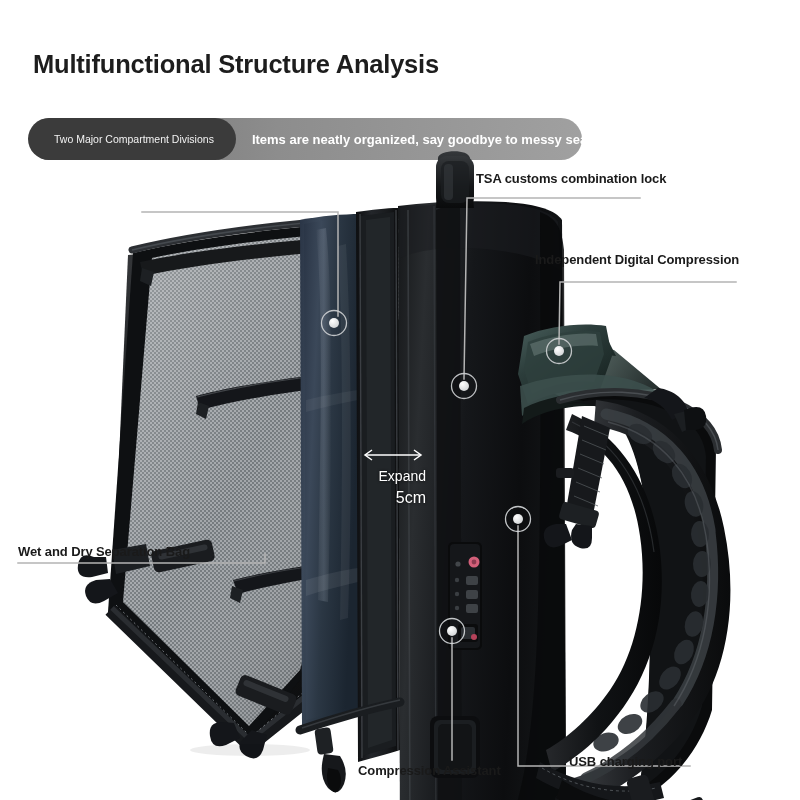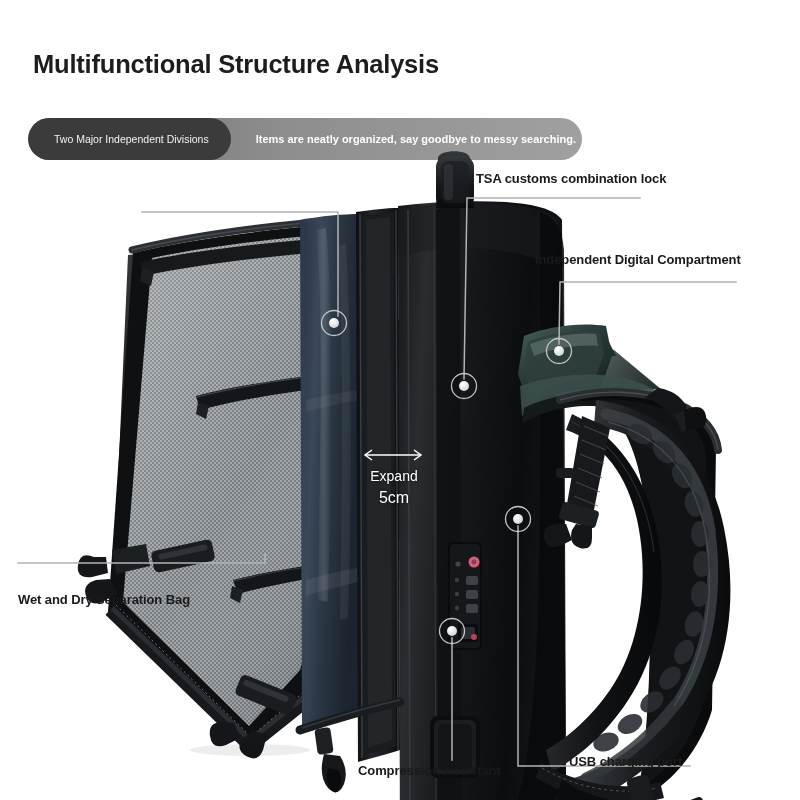--- a/index.html
+++ b/index.html
@@ -42,69 +42,69 @@
     height: 42px;
     padding: 0 22px 0 26px;
     border-radius: 21px;
     background: #3b3b3b;
     display: flex; align-items: center;
     color: #f2f2f2;
     font-size: 10.5px;
     white-space: nowrap;
   }
   #banner-text {
-    padding-left: 25px;
+    padding-left: 16px;
     color: #ffffff;
-    font-size: 11px;
+    font-size: 13px;
     font-weight: bold;
     white-space: nowrap;
   }
 
   
   #product { position: absolute; left: 0; top: 150px; width: 800px; height: 650px; }
   #product svg { display: block; }
 
   
   .callout-label {
     position: absolute;
     font-size: 13px;
     font-weight: bold;
     color: #1a1a1a;
     white-space: nowrap;
     letter-spacing: -0.1px;
   }
   .cl-main  { left: 74px;  top: 184px; }
   .cl-tsa   { left: 476px; top: 171px; }
   .cl-dig   { left: 535px; top: 252px; }
-  .cl-wet   { left: 18px;  top: 544px; margin-top: 48px; }
+  .cl-wet   { left: 18px;  top: 544px; }
   .cl-comp  { left: 358px; top: 763px; }
   .cl-usb   { left: 569px; top: 754px; }
 
   
   #expand-annot {
     position: absolute;
     left: 362px; top: 466px;
     width: 64px;
-    text-align: center;
+    text-align: right;
     color: #ffffff;
     font-size: 14px;
     line-height: 21px;
     text-shadow: 0 0 3px rgba(0,0,0,0.75);
   }
   #expand-annot .ea-line2 { font-size: 16px; }
 </style>
 </head>
 <body>
 
 <div id="stage">
 
   <div id="page-title">Multifunctional Structure Analysis</div>
 
   <div id="banner">
-    <div id="banner-pill">Two Major Independent Divisions</div>
+    <div id="banner-pill">Two Major Compartment Divisions</div>
     <div id="banner-text">Items are neatly organized, say goodbye to messy searching.</div>
   </div>
 
   <div id="product">
   <svg width="800" height="650" viewBox="0 0 800 650" xmlns="http://www.w3.org/2000/svg">
     <defs>
 
       <pattern id="meshPat" width="4" height="4" patternUnits="userSpaceOnUse">
         <rect width="4" height="4" fill="#9ea2a6"></rect>
         <rect width="2" height="2" fill="#6e7478"></rect>
@@ -454,21 +454,21 @@
     </g>
 
     <g stroke="#ffffff" stroke-width="1.5" fill="none">
       <path d="M366,455 L420,455"></path>
       <path d="M372,450 L365,455 L372,460"></path>
       <path d="M414,450 L421,455 L414,460"></path>
     </g>
   </svg>
 
   <div class="callout-label cl-tsa">TSA customs combination lock</div>
-  <div class="callout-label cl-dig">Independent Digital Compartment</div>
+  <div class="callout-label cl-dig">Independent Digital Compression</div>
   <div class="callout-label cl-wet">Wet and Dry Separation Bag</div>
   <div class="callout-label cl-comp">Compression Assistant</div>
   <div class="callout-label cl-usb">USB charging port</div>
 
   <div id="expand-annot">
     <div class="ea-line1">Expand</div>
     <div class="ea-line2">5cm</div>
   </div>
 
 </div>

